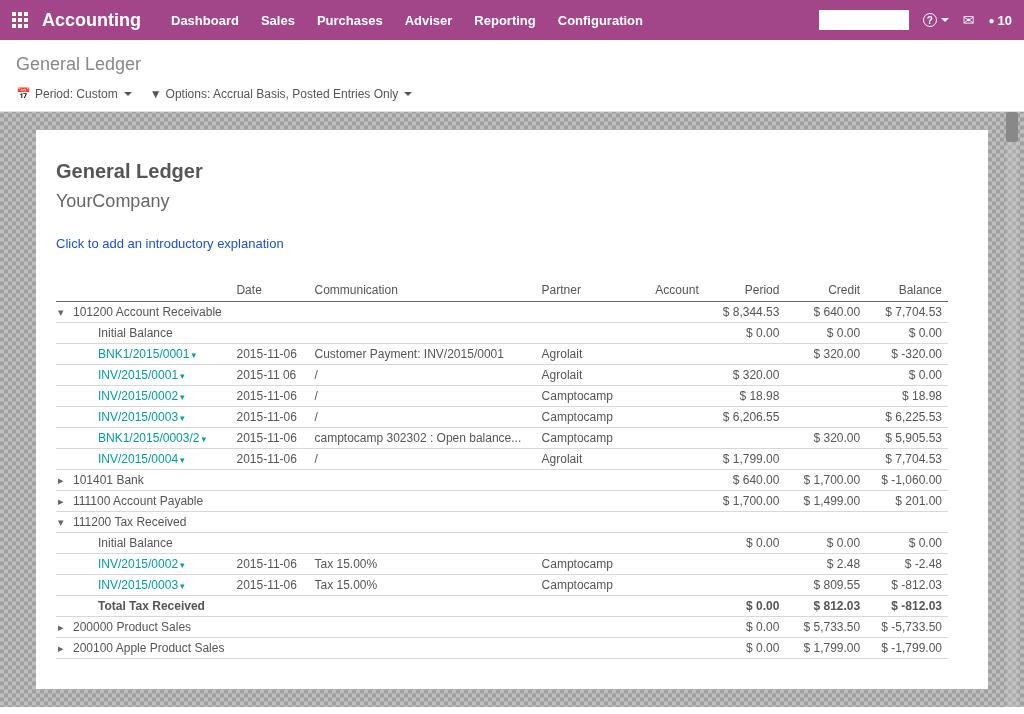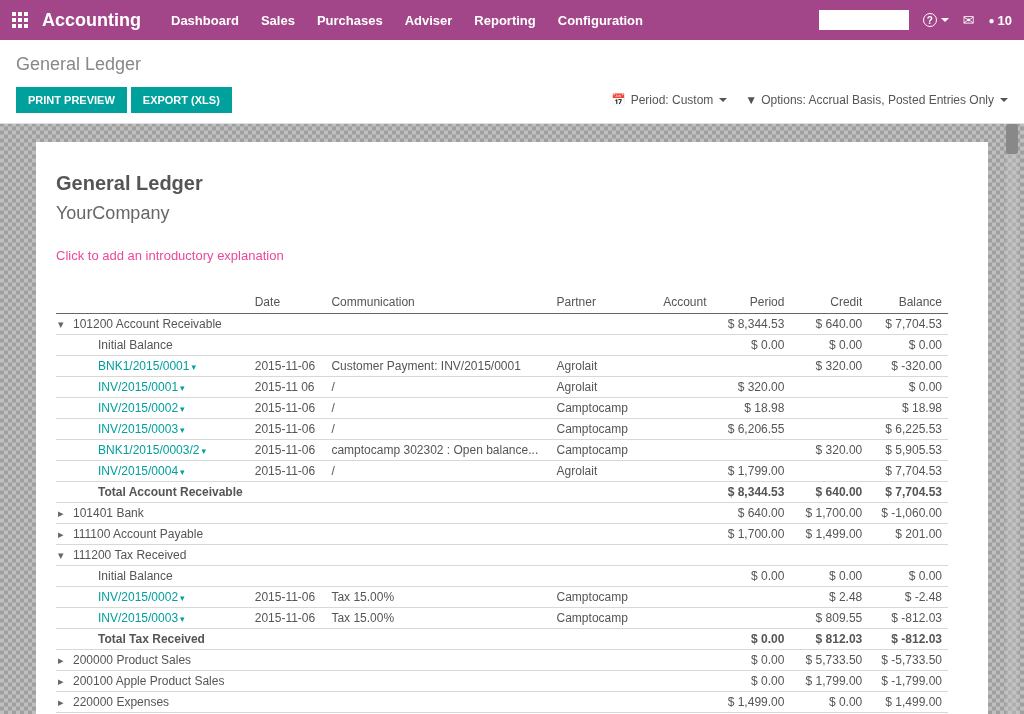--- a/index.html
+++ b/index.html
@@ -27,21 +27,21 @@
 .filters { display: flex; gap: 18px; color: #555; font-size: 12px; }
 .filter-item { display: flex; align-items: center; gap: 4px; cursor: pointer; }
 .caret-d { width: 0; height: 0; border-left: 4px solid transparent; border-right: 4px solid transparent; border-top: 4px solid #555; margin-left: 2px; }
 
 .content-bg { background: repeating-conic-gradient(#bfbfbf 0% 25%, #9f9f9f 0% 50%) 50% / 8px 8px; padding: 18px 36px; position: relative; min-height: 590px; }
 .scroll-right { position: absolute; right: 6px; top: 0; bottom: 0; width: 12px; background: rgba(200,200,200,0.4); }
 .scroll-thumb { position: absolute; right: 0; top: 0; width: 12px; height: 30px; background: #888; border-radius: 2px; }
 .paper { background: #fff; padding: 30px 40px 30px 20px; }
 .report-title { font-size: 20px; font-weight: bold; color: #555; margin-bottom: 8px; }
 .company { font-size: 18px; color: #666; margin-bottom: 24px; }
-.placeholder-note { color: #ec4899; font-size: 13px; margin-bottom: 28px; }
+.placeholder-note { color: #1d4ed8; font-size: 13px; margin-bottom: 28px; }
 
 table.ledger { width: 100%; border-collapse: collapse; font-size: 12px; }
 table.ledger th { text-align: left; padding: 4px 6px; border-bottom: 1px solid #666; font-weight: normal; color: #555; }
 table.ledger th.r { text-align: right; }
 table.ledger td { padding: 3px 6px; border-bottom: 1px solid #d8d8d8; color: #555; white-space: nowrap; }
 table.ledger td.r { text-align: right; }
 table.ledger td.link { color: #00a09d; cursor: pointer; padding-left: 42px; }
 table.ledger tr.account-row td { font-weight: normal; }
 table.ledger tr.account-row td.first { padding-left: 2px; }
 table.ledger tr.sub td.first { padding-left: 42px; }
@@ -91,24 +91,20 @@
     <span class="envelope-icon">✉</span>
     <span class="msg-count">
         <span>10</span>
       </span>
   </div>
 </div>
 
 <div class="page-header">
   <div class="page-title">General Ledger</div>
   <div class="header-row">
-    <div class="btn-group">
-      <button class="btn">PRINT PREVIEW</button>
-      <button class="btn">EXPORT (XLS)</button>
-    </div>
     <div class="filters">
       <div class="filter-item">
         <span>📅</span>
         <span>Period: Custom</span>
         <span class="caret-d"></span>
       </div>
       <div class="filter-item">
         <span style="font-weight:bold;">▼</span>
         <span>Options: Accrual Basis, Posted Entries Only</span>
         <span class="caret-d"></span>
@@ -213,30 +209,20 @@
           <tr>
             <td class="link"><span>INV/2015/0004</span><span class="mini-caret">▾</span></td>
             <td>2015-11-06</td>
             <td>/</td>
             <td>Agrolait</td>
             <td class="r"></td>
             <td class="r">$ 1,799.00</td>
             <td class="r"></td>
             <td class="r">$ 7,704.53</td>
           </tr>
-          <tr class="total">
-            <td class="first">Total Account Receivable</td>
-            <td></td>
-            <td></td>
-            <td></td>
-            <td class="r"></td>
-            <td class="r">$ 8,344.53</td>
-            <td class="r">$ 640.00</td>
-            <td class="r">$ 7,704.53</td>
-          </tr>
           <tr class="account-row">
             <td class="first"><span class="expand right"></span><span>101401 Bank</span></td>
             <td></td>
             <td></td>
             <td></td>
             <td class="r"></td>
             <td class="r">$ 640.00</td>
             <td class="r">$ 1,700.00</td>
             <td class="r">$ -1,060.00</td>
           </tr>
@@ -313,26 +299,16 @@
           <tr class="account-row">
             <td class="first"><span class="expand right"></span><span>200100 Apple Product Sales</span></td>
             <td></td>
             <td></td>
             <td></td>
             <td class="r"></td>
             <td class="r">$ 0.00</td>
             <td class="r">$ 1,799.00</td>
             <td class="r">$ -1,799.00</td>
           </tr>
-          <tr class="account-row">
-            <td class="first"><span class="expand right"></span><span>220000 Expenses</span></td>
-            <td></td>
-            <td></td>
-            <td></td>
-            <td class="r"></td>
-            <td class="r">$ 1,499.00</td>
-            <td class="r">$ 0.00</td>
-            <td class="r">$ 1,499.00</td>
-          </tr>
         </tbody>
     </table>
   </div>
 </div>
 
 </body></html>

